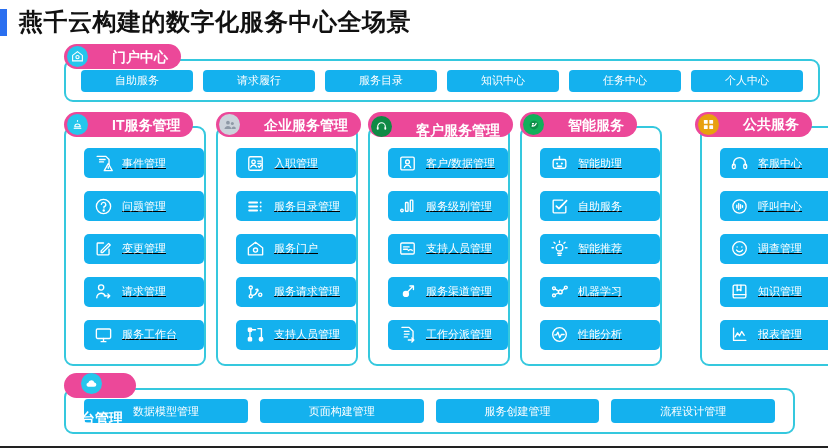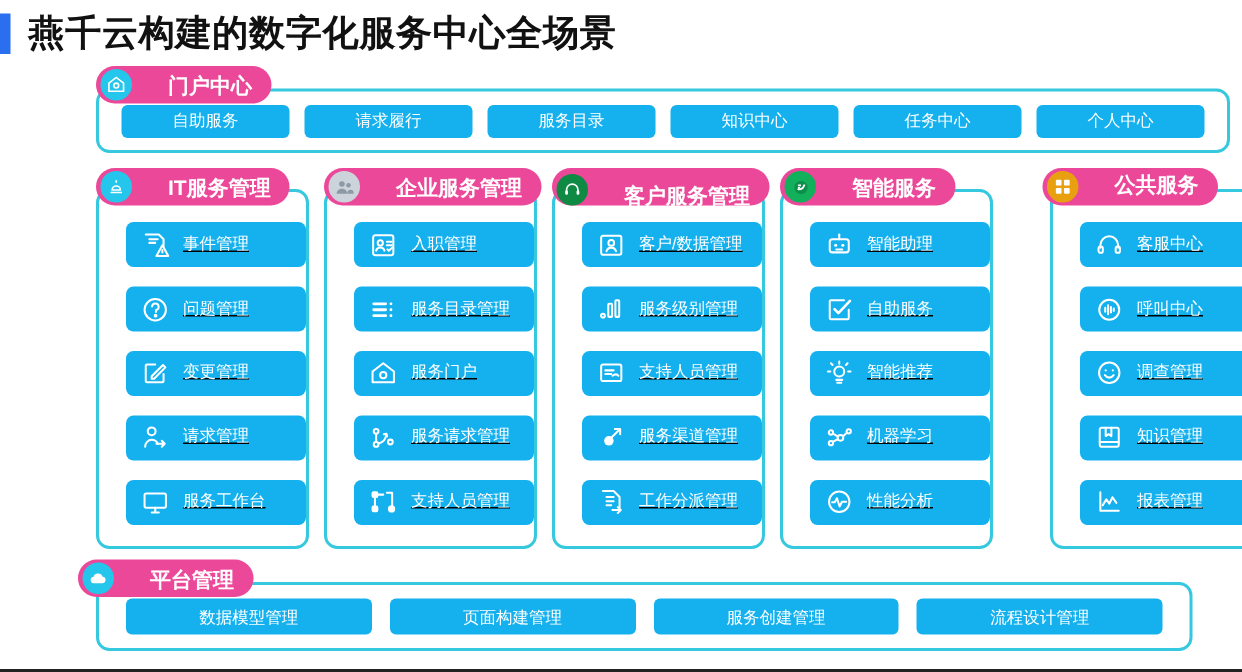--- a/index.html
+++ b/index.html
@@ -418,21 +418,21 @@
                 <path d="M4.5 4v15.5H20"></path>
                 <path d="M6.5 15l3-5 2.6 3.6 2.6-5.4L18 13"></path>
               </svg>
             </span>
             <span class="item-tx">报表管理</span>
           </div>
         </div>
       </div>
     </div>
 
-  <div class="badge blue" id="platform-badge" style="left:52px;top:373px;">
+  <div class="badge blue" id="platform-badge" style="left:64px;top:373px;flex-direction:column;">
     <span class="badge-ic ic-cyan">
       <svg width="13" height="13" viewBox="0 0 24 24" fill="#ffffff">
         <path d="M7 18h10a4 4 0 0 0 .4-7.98A6 6 0 0 0 6 10.5 3.75 3.75 0 0 0 7 18z"></path>
       </svg>
     </span>
     <span class="badge-tx">平台管理</span>
   </div>
 
   <div class="panel" id="platform-panel">
     <div class="plat-row" id="platform-row">

